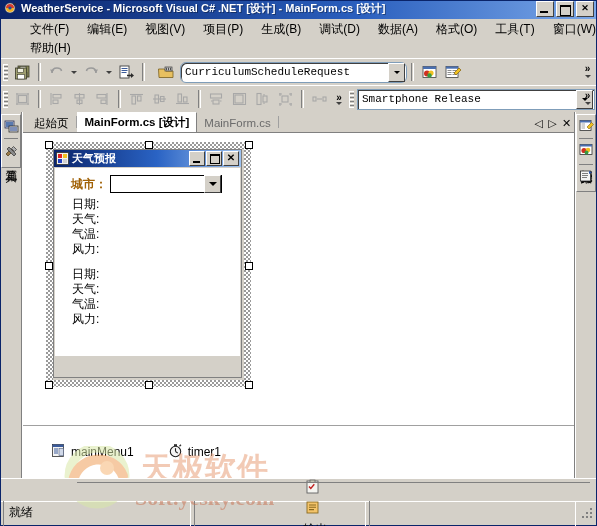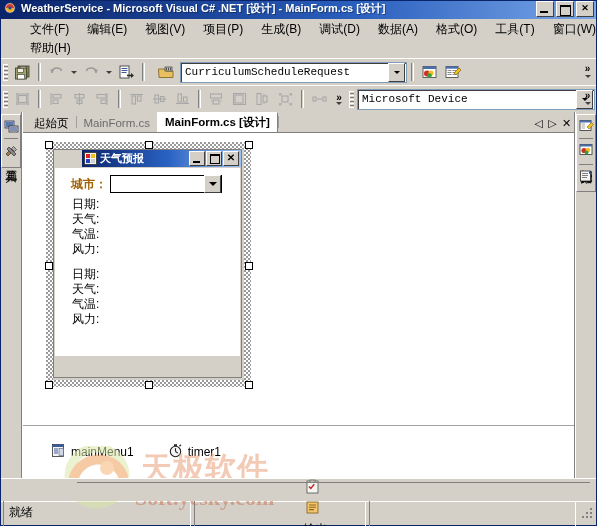--- a/index.html
+++ b/index.html
@@ -100,21 +100,21 @@
   
   .formsel{position:absolute;left:23px;top:9px;width:205px;height:245px;}
   .hatch{position:absolute;inset:0;
          background:
            repeating-conic-gradient(#9a9a9a 0% 25%, #ffffff 0% 50%) 0 0/4px 4px;}
   .hatch-inner{position:absolute;left:7px;top:7px;right:7px;bottom:7px;background:#d4d0c8;}
   .formwin{position:absolute;left:7px;top:7px;width:189px;height:229px;
            background:#d4d0c8;box-sizing:border-box;
            border:1px solid #808080;}
   .form-tb{height:17px;display:flex;align-items:center;padding:0 2px 0 2px;
-           background:linear-gradient(90deg,#0a246a 0%,#2a63c4 55%,#9dc2f0 100%);margin-left:28px;}
+           background:linear-gradient(90deg,#0a246a 0%,#2a63c4 55%,#9dc2f0 100%);}
   .form-tb .ficon{width:13px;height:13px;margin-right:3px;flex:0 0 auto;}
   .form-title{color:#fff;font-size:11px;font-weight:bold;flex:1 1 auto;white-space:nowrap;}
   .fwbtns{display:flex;gap:1px;}
   .fwbtn{width:14px;height:13px;background:#d4d0c8;
          border-top:1px solid #fff;border-left:1px solid #fff;
          border-right:1px solid #404040;border-bottom:1px solid #404040;
          position:relative;}
   .fwbtn i{position:absolute;background:#000;}
   .f-min i{left:3px;bottom:2px;width:7px;height:2px;}
   .f-max i{left:3px;top:2px;width:8px;height:7px;background:transparent;border:1px solid #000;border-top-width:2px;}
@@ -257,21 +257,21 @@
       </svg>
     </span>
     <span class="sep"></span>
     <span class="tbtn" style="margin-left:5px;">
       <svg width="17" height="16" viewBox="0 0 17 16">
         <path d="M1.5 5h6l1.5 2h7v6.5h-14z" fill="#e8c060" stroke="#7a6020" stroke-width=".8"></path>
         <rect x="8" y="3" width="7" height="4" fill="#c0c0c0" stroke="#404040" stroke-width=".7"></rect>
         <path d="M9 3.8h1v2.4h-1zM11 3.8h1v2.4h-1zM13 3.8h1v2.4h-1z" fill="#505050"></path>
       </svg>
     </span>
-    <span class="combo" style="width:225px;margin-left:3px;">
+    <span class="combo" style="width:225px;margin-left:3px;border-radius:6px;">
       <span class="ctext">CurriculumScheduleRequest</span>
       <span class="cbtn">
           <span class="caret"></span>
         </span>
     </span>
     <span class="sep"></span>
     <span class="tbtn">
       <svg width="17" height="16" viewBox="0 0 17 16">
         <rect x="2" y="2.5" width="13" height="11" fill="#fff" stroke="#404040" stroke-width=".8"></rect>
         <rect x="2" y="2.5" width="13" height="2.5" fill="#4a6fb0"></rect>
@@ -405,21 +405,21 @@
             <path d="M6 8h5"></path>
           </g>
         </svg>
     </span>
     <span class="dropbtn" style="width:16px;flex-direction:column;">
       <span style="font-size:10px;line-height:7px;font-weight:bold;">»</span>
       <span class="caret" style="margin-top:1px;"></span>
     </span>
     <span class="grip"></span>
     <span class="combo" style="width:236px;">
-      <span class="ctext">Microsoft Device</span>
+      <span class="ctext">Smartphone Release</span>
       <span class="cbtn">
           <span class="caret"></span>
         </span>
     </span>
     <span class="chev">
       <span class="cc">»</span>
       <span class="caret" style="margin-top:2px;"></span>
     </span>
   </div>
 
@@ -444,22 +444,22 @@
           </svg>
         </span>
         <span class="vlabel">工具箱</span>
       </div>
     </div>
 
     <div class="center">
       <div class="tabstrip">
         <span class="dtab start">起始页</span>
         <span class="tabdiv"></span>
+        <span class="dtab active">MainForm.cs [设计]</span>
         <span class="dtab inactive2">MainForm.cs</span>
-        <span class="dtab active">MainForm.cs [设计]</span>
         <span class="tabdiv"></span>
         <span class="tabnav">
           <span>◁</span>
           <span>▷</span>
           <span>✕</span>
         </span>
       </div>
 
       <div class="designer">
 

